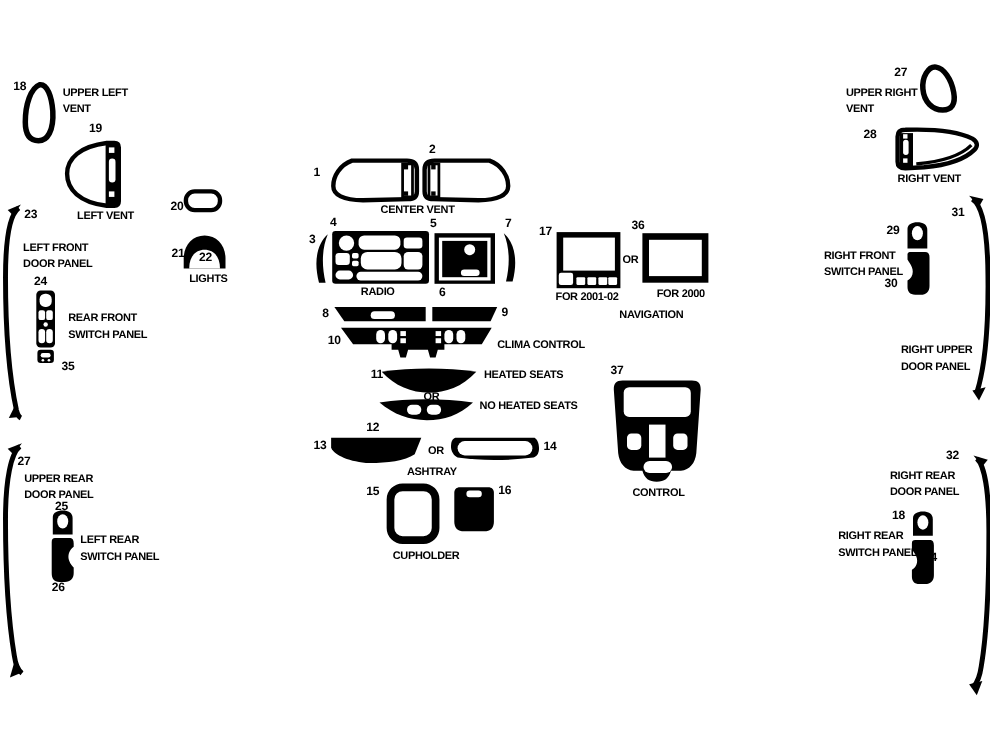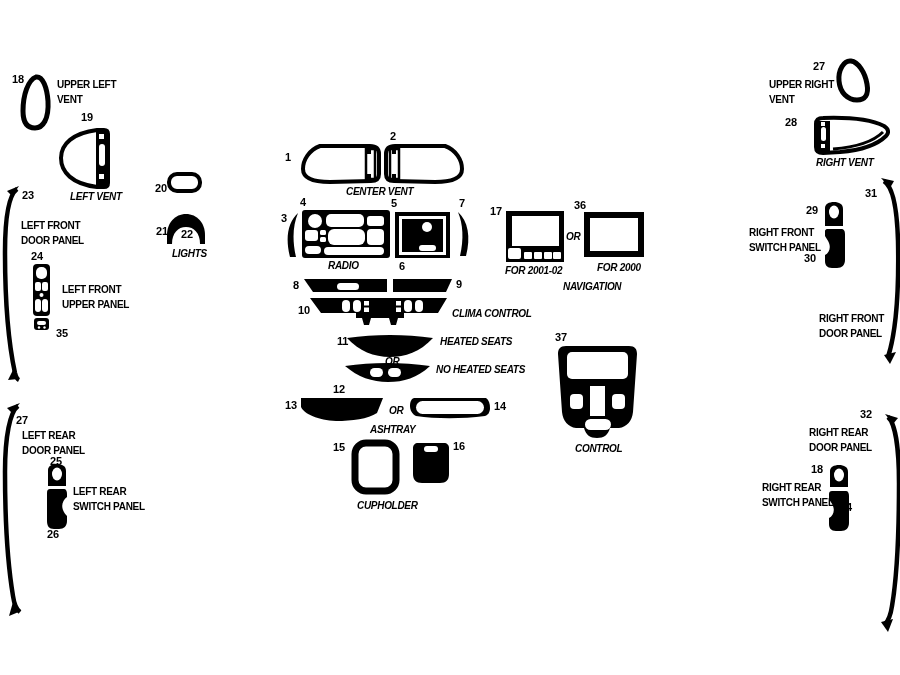--- a/index.html
+++ b/index.html
@@ -1,21 +1,21 @@
 <!DOCTYPE html>
 <html><head>
 <meta charset="utf-8">
 <style>
   html,body{margin:0;padding:0;background:#fff;}
   .canvas{position:relative;width:900px;height:675px;background:#ffffff;overflow:hidden;
           font-family:"Liberation Sans","DejaVu Sans",sans-serif;color:#000;}
   .canvas svg{position:absolute;left:0;top:0;}
   .num{position:absolute;font-size:11px;font-weight:700;letter-spacing:-0.2px;white-space:nowrap;line-height:1;}
   .cap{position:absolute;font-size:10px;font-weight:700;letter-spacing:-0.3px;line-height:1.45;}
-  .cap.one{white-space:nowrap;font-style:italic;}
+  .cap.one{white-space:nowrap;}
 </style>
 </head>
 <body>
 
 <div class="canvas">
 
 <svg viewBox="0 0 900 675" width="900" height="675">
 
   <g>
     <path d="M36,77 C28,80 23,95 23,111 C23,122 27,128 35,128 C43,128 49,119 48,101 C47,88 43,76 36,77 Z" fill="#fff" stroke="#000" stroke-width="5"></path>
@@ -260,38 +260,38 @@
 <div class="num" style="left:16px;top:415px">27</div>
 <div class="num" style="left:50px;top:456px">25</div>
 <div class="num" style="left:47px;top:529px">26</div>
 <div class="num" style="left:860px;top:409px">32</div>
 <div class="num" style="left:811px;top:464px">18</div>
 <div class="num" style="left:840px;top:502px">34</div>
 
 <div class="cap" style="left:57px;top:78px;width:66px">UPPER LEFT VENT</div>
 <div class="cap one" style="left:70px;top:190px">LEFT VENT</div>
 <div class="cap" style="left:21px;top:219px;width:70px">LEFT FRONT DOOR PANEL</div>
-<div class="cap" style="left:62px;top:283px;width:80px">LEFT FRONT UPPER PANEL</div>
+<div class="cap" style="left:62px;top:283px;width:80px">REAR FRONT SWITCH PANEL</div>
 <div class="cap one" style="left:172px;top:247px">LIGHTS</div>
 <div class="cap one" style="left:346px;top:185px">CENTER VENT</div>
 <div class="cap one" style="left:328px;top:259px">RADIO</div>
 <div class="cap one" style="left:566px;top:230px">OR</div>
 <div class="cap one" style="left:505px;top:264px">FOR 2001-02</div>
 <div class="cap one" style="left:597px;top:261px">FOR 2000</div>
 <div class="cap one" style="left:563px;top:280px">NAVIGATION</div>
 <div class="cap one" style="left:452px;top:307px">CLIMA CONTROL</div>
 <div class="cap one" style="left:440px;top:335px">HEATED SEATS</div>
 <div class="cap one" style="left:385px;top:355px">OR</div>
 <div class="cap one" style="left:436px;top:363px">NO HEATED SEATS</div>
 <div class="cap one" style="left:389px;top:404px">OR</div>
 <div class="cap one" style="left:370px;top:423px">ASHTRAY</div>
 <div class="cap one" style="left:357px;top:499px">CUPHOLDER</div>
 <div class="cap one" style="left:575px;top:442px">CONTROL</div>
 <div class="cap" style="left:769px;top:78px;width:70px">UPPER RIGHT VENT</div>
 <div class="cap one" style="left:816px;top:156px">RIGHT VENT</div>
 <div class="cap" style="left:749px;top:226px;width:80px">RIGHT FRONT SWITCH PANEL</div>
-<div class="cap" style="left:819px;top:312px;width:70px">RIGHT FRONT DOOR PANEL</div>
-<div class="cap" style="left:22px;top:429px;width:70px">LEFT REAR DOOR PANEL</div>
+<div class="cap" style="left:819px;top:312px;width:70px">RIGHT UPPER DOOR PANEL</div>
+<div class="cap" style="left:22px;top:429px;width:70px">UPPER REAR DOOR PANEL</div>
 <div class="cap" style="left:73px;top:485px;width:80px">LEFT REAR SWITCH PANEL</div>
 <div class="cap" style="left:809px;top:426px;width:70px">RIGHT REAR DOOR PANEL</div>
 <div class="cap" style="left:762px;top:481px;width:80px">RIGHT REAR SWITCH PANEL</div>
 
 </div>
 
 </body></html>

